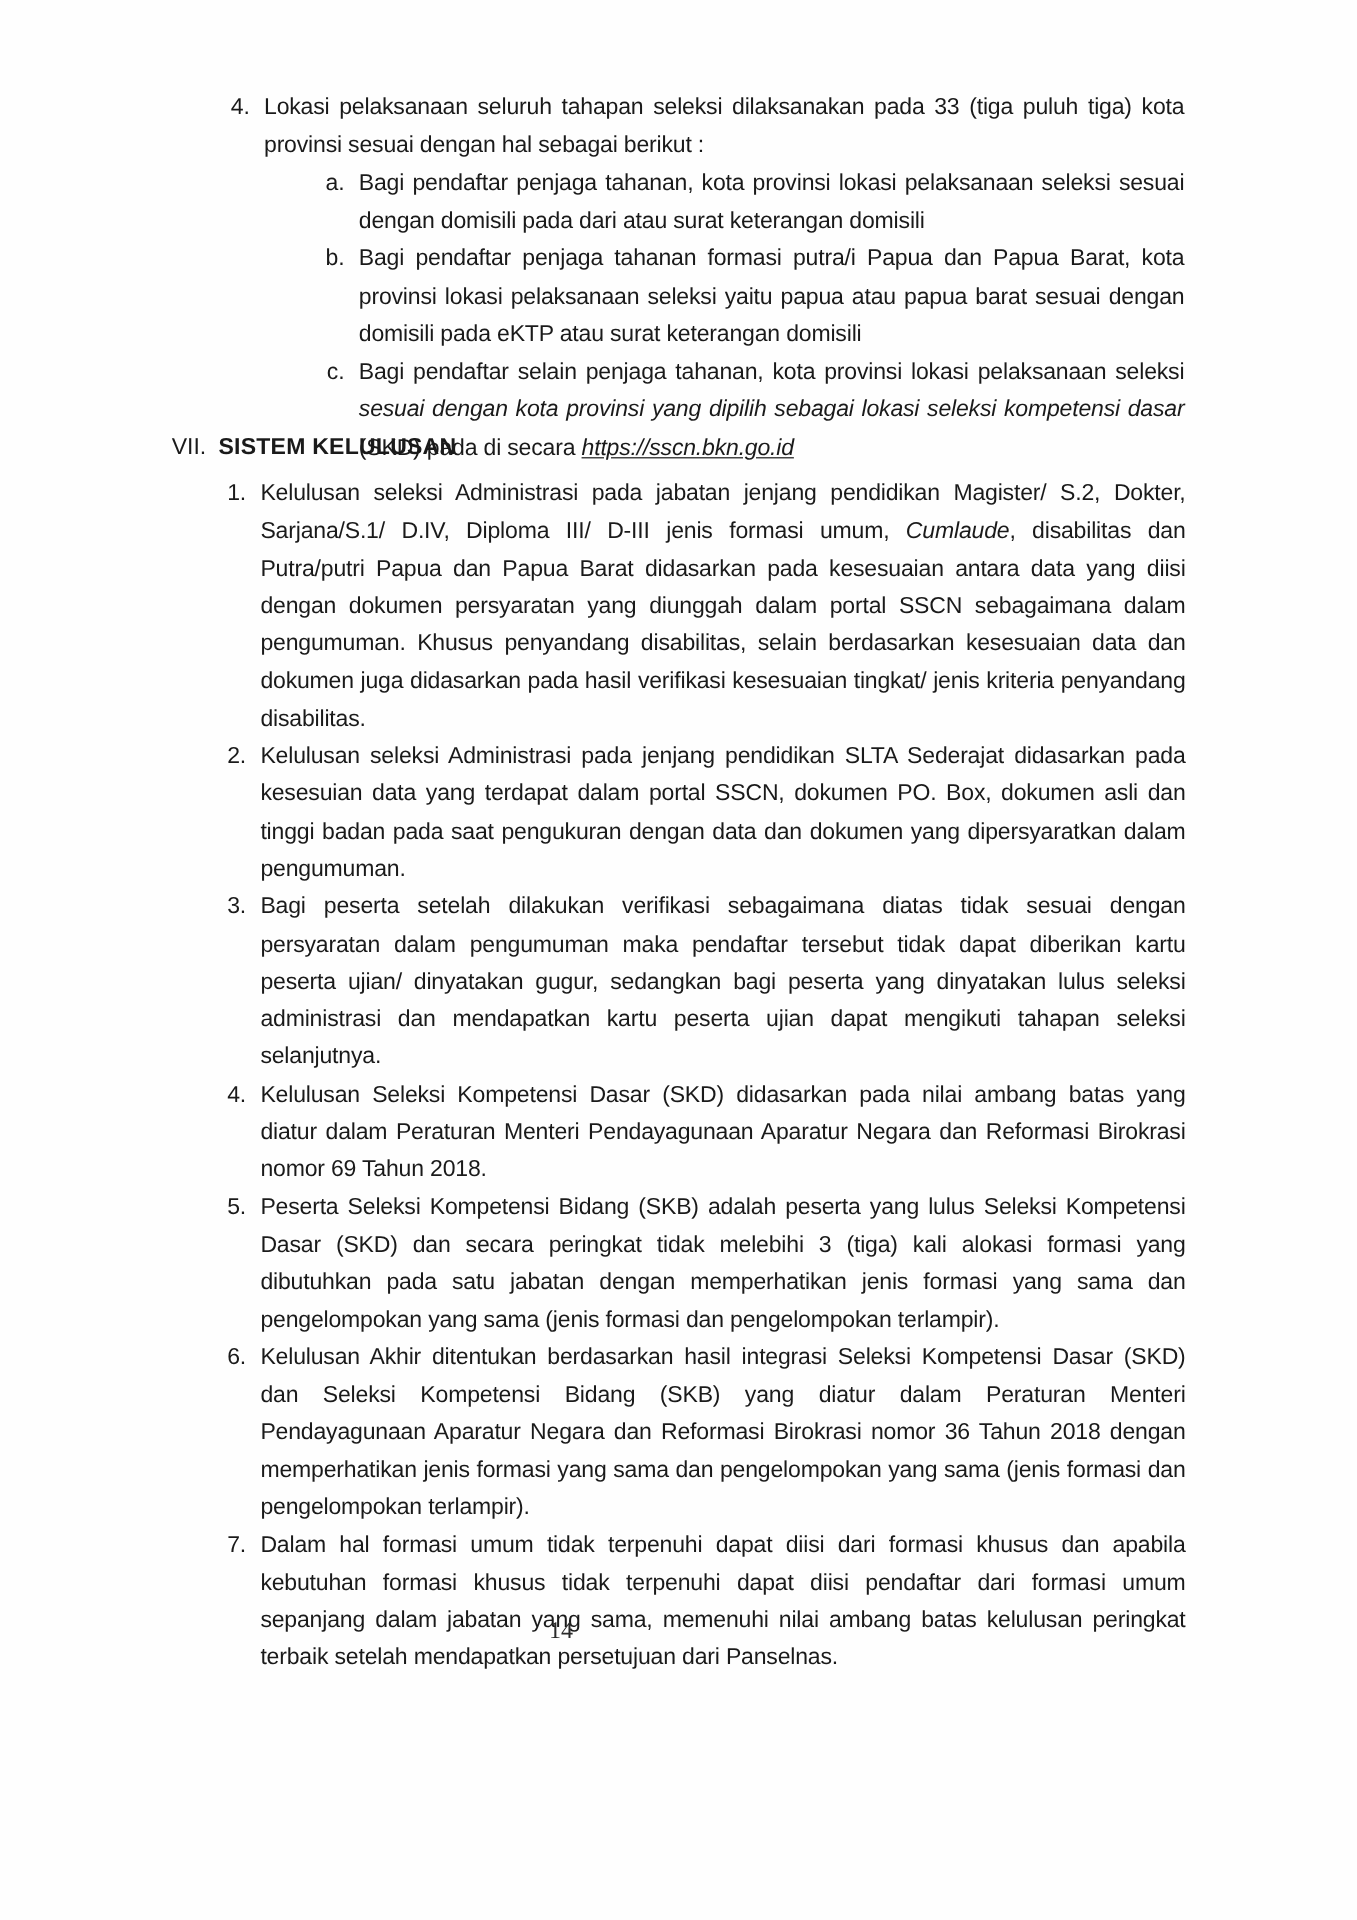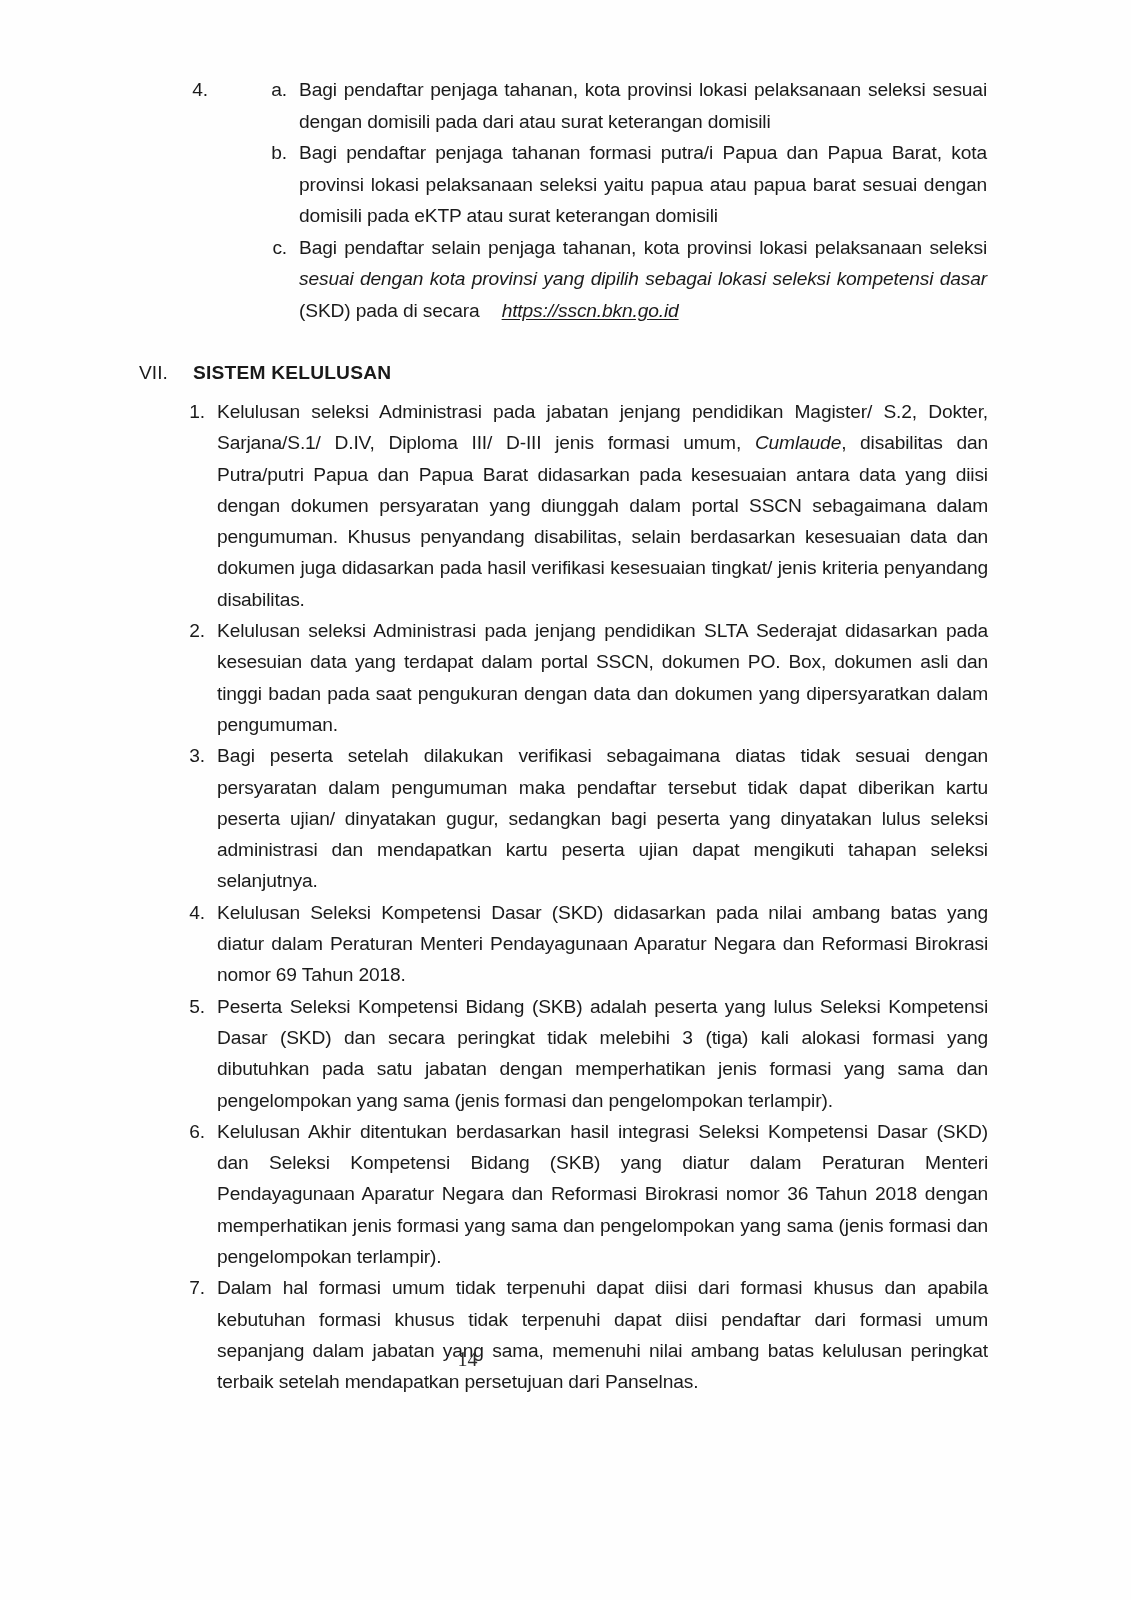--- a/index.html
+++ b/index.html
@@ -76,22 +76,22 @@
     left: 139px;
     top: 358px;
     width: 850px;
     display: flex;
     align-items: baseline;
     font-size: 19.2px;
     line-height: 30px;
   }
   .section-head .roman {
     width: 37px;
-    text-align: left;
-    margin-right: 17px;
+    text-align: center;
+    margin-right: 6px;
     font-weight: normal;
     letter-spacing: 0px;
   }
   .section-head .head-title {
     font-weight: bold;
     letter-spacing: 0.2px;
   }
 
   
   .lvlA {
@@ -106,21 +106,20 @@
   .lvlA > .li > .marker {
     width: 27px;
     margin-right: 12px;
   }
 
   .ital { font-style: italic; }
   .ital-ul {
     font-style: italic;
     text-decoration: underline;
     text-underline-offset: 2px;
-    margin-left: 17px;
   }
 
   .page-number {
     position: absolute;
     left: 0;
     top: 1348px;
     width: 935px;
     text-align: center;
     font-family: "Liberation Serif", serif;
     font-size: 20px;
@@ -129,20 +128,21 @@
 </style>
 </head>
 <body>
 
 <div class="page">
 
   <ul class="list lvl1">
     <li class="li">
       <span class="marker">4.</span>
       <div class="body-txt">
+        <span>Lokasi pelaksanaan seluruh tahapan seleksi dilaksanakan pada 33 (tiga puluh tiga) kota provinsi sesuai dengan hal sebagai berikut :</span>
 
         <ul class="list lvl2">
           <li class="li">
             <span class="marker">a.</span>
             <span class="body-txt">Bagi pendaftar penjaga tahanan,  kota provinsi  lokasi pelaksanaan seleksi sesuai dengan domisili pada dari atau surat keterangan domisili</span>
           </li>
           <li class="li">
             <span class="marker">b.</span>
             <span class="body-txt">Bagi pendaftar penjaga tahanan formasi putra/i Papua dan Papua Barat,  kota provinsi  lokasi pelaksanaan seleksi yaitu papua atau papua barat sesuai dengan domisili pada eKTP atau surat keterangan domisili</span>
           </li>

